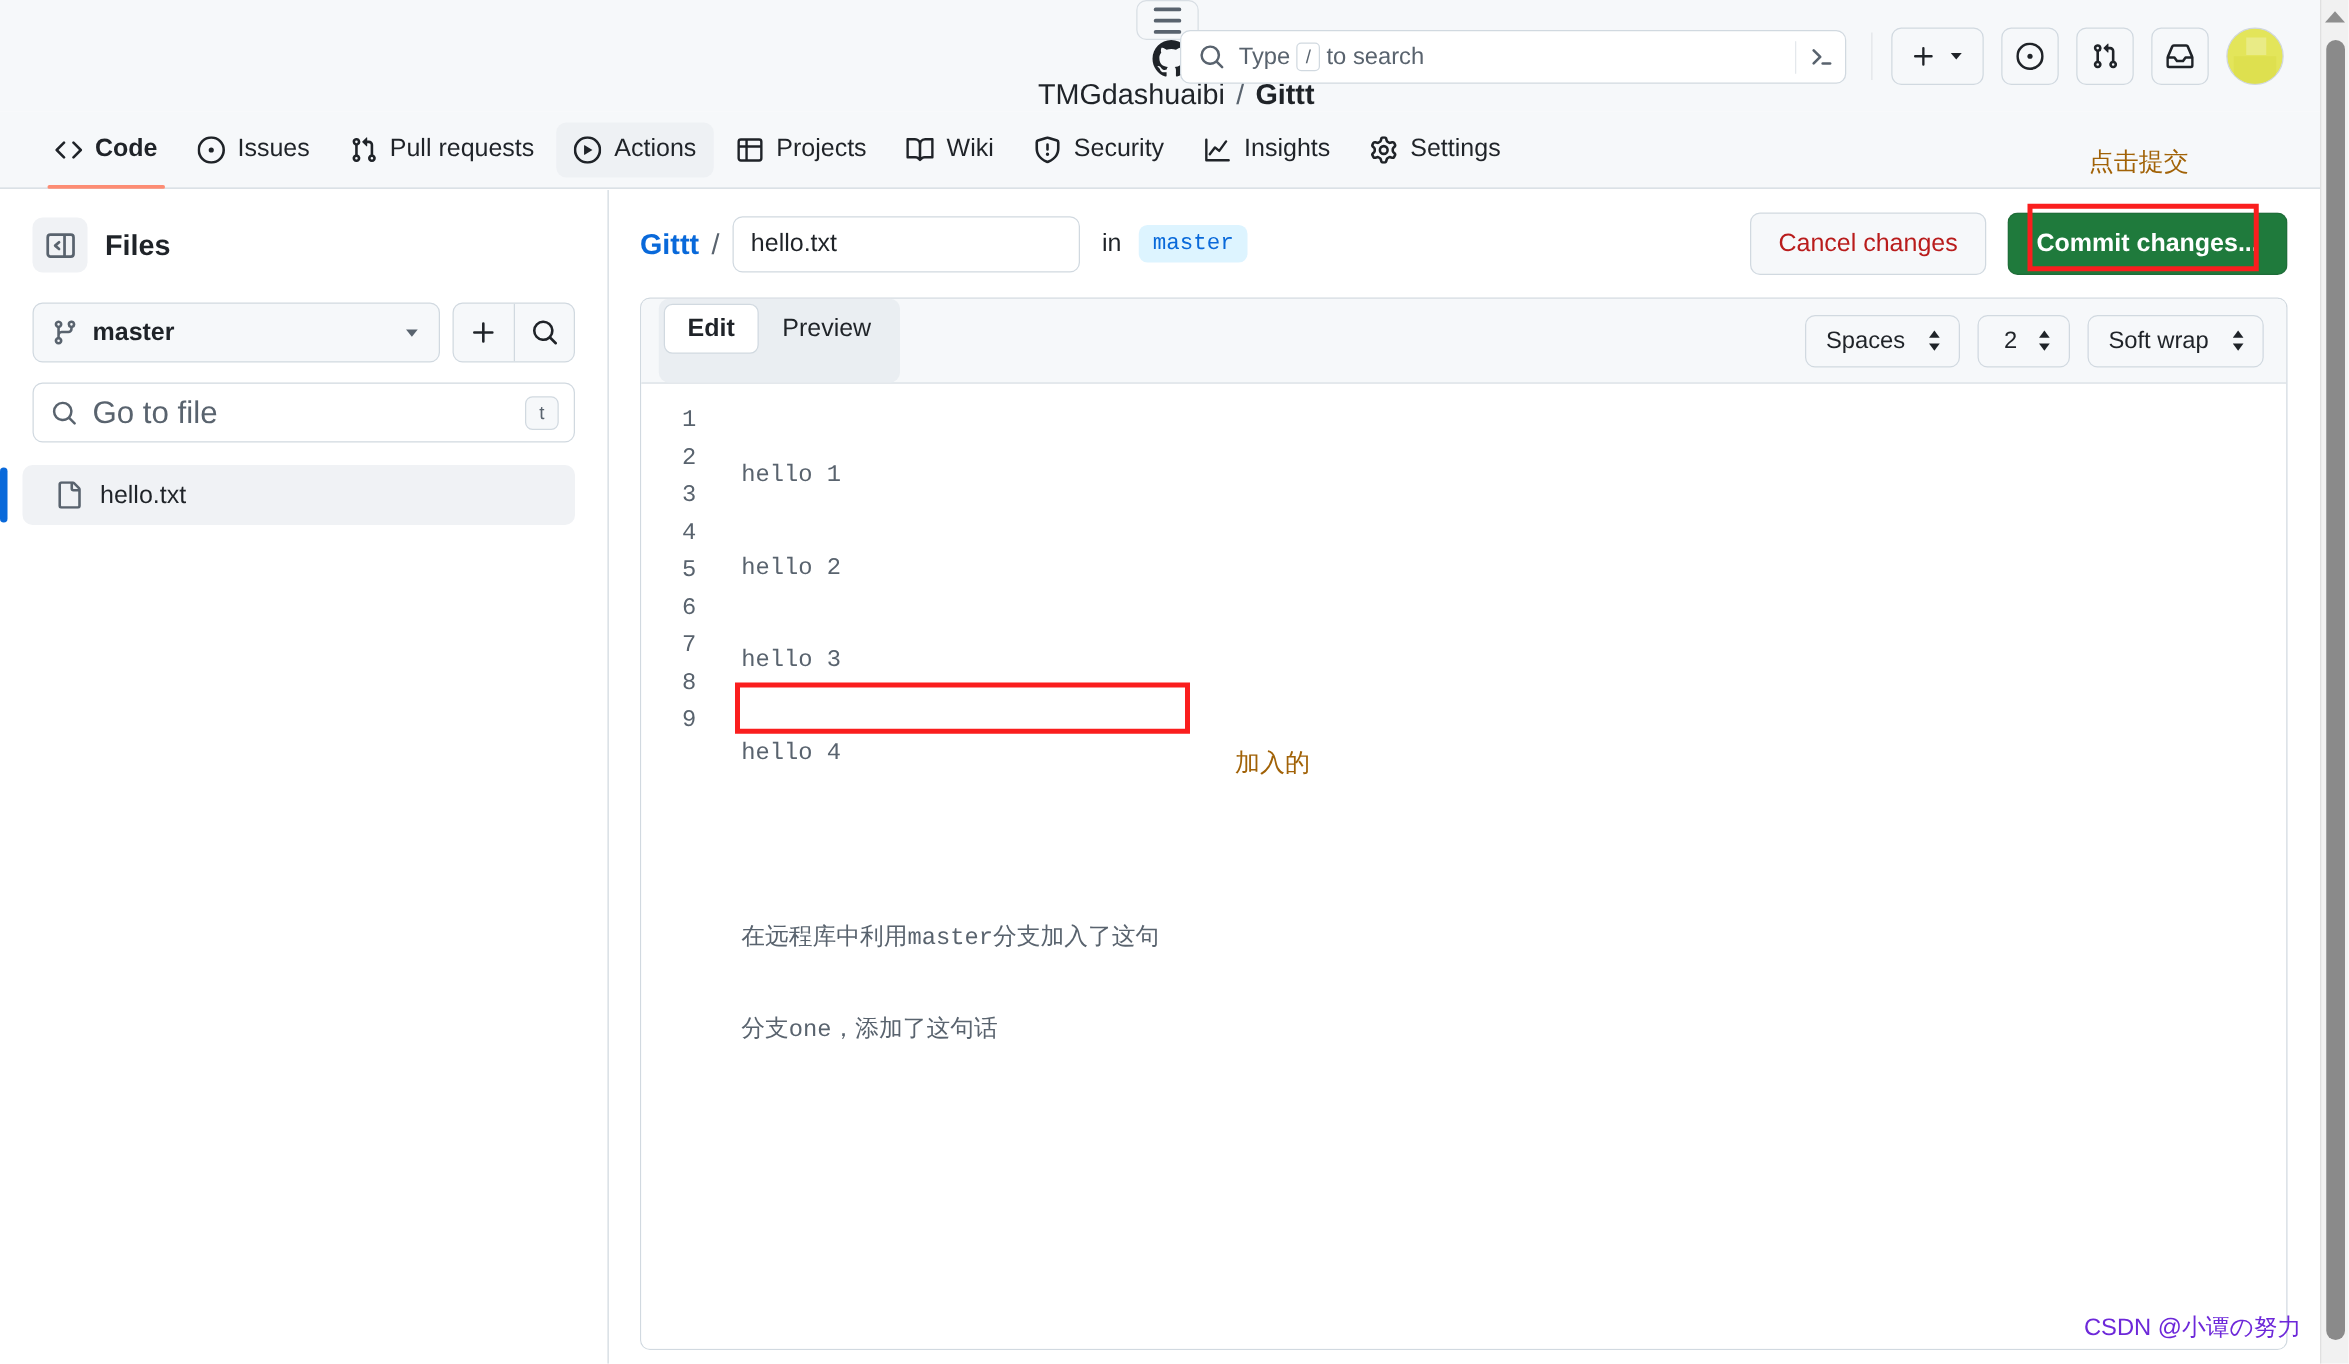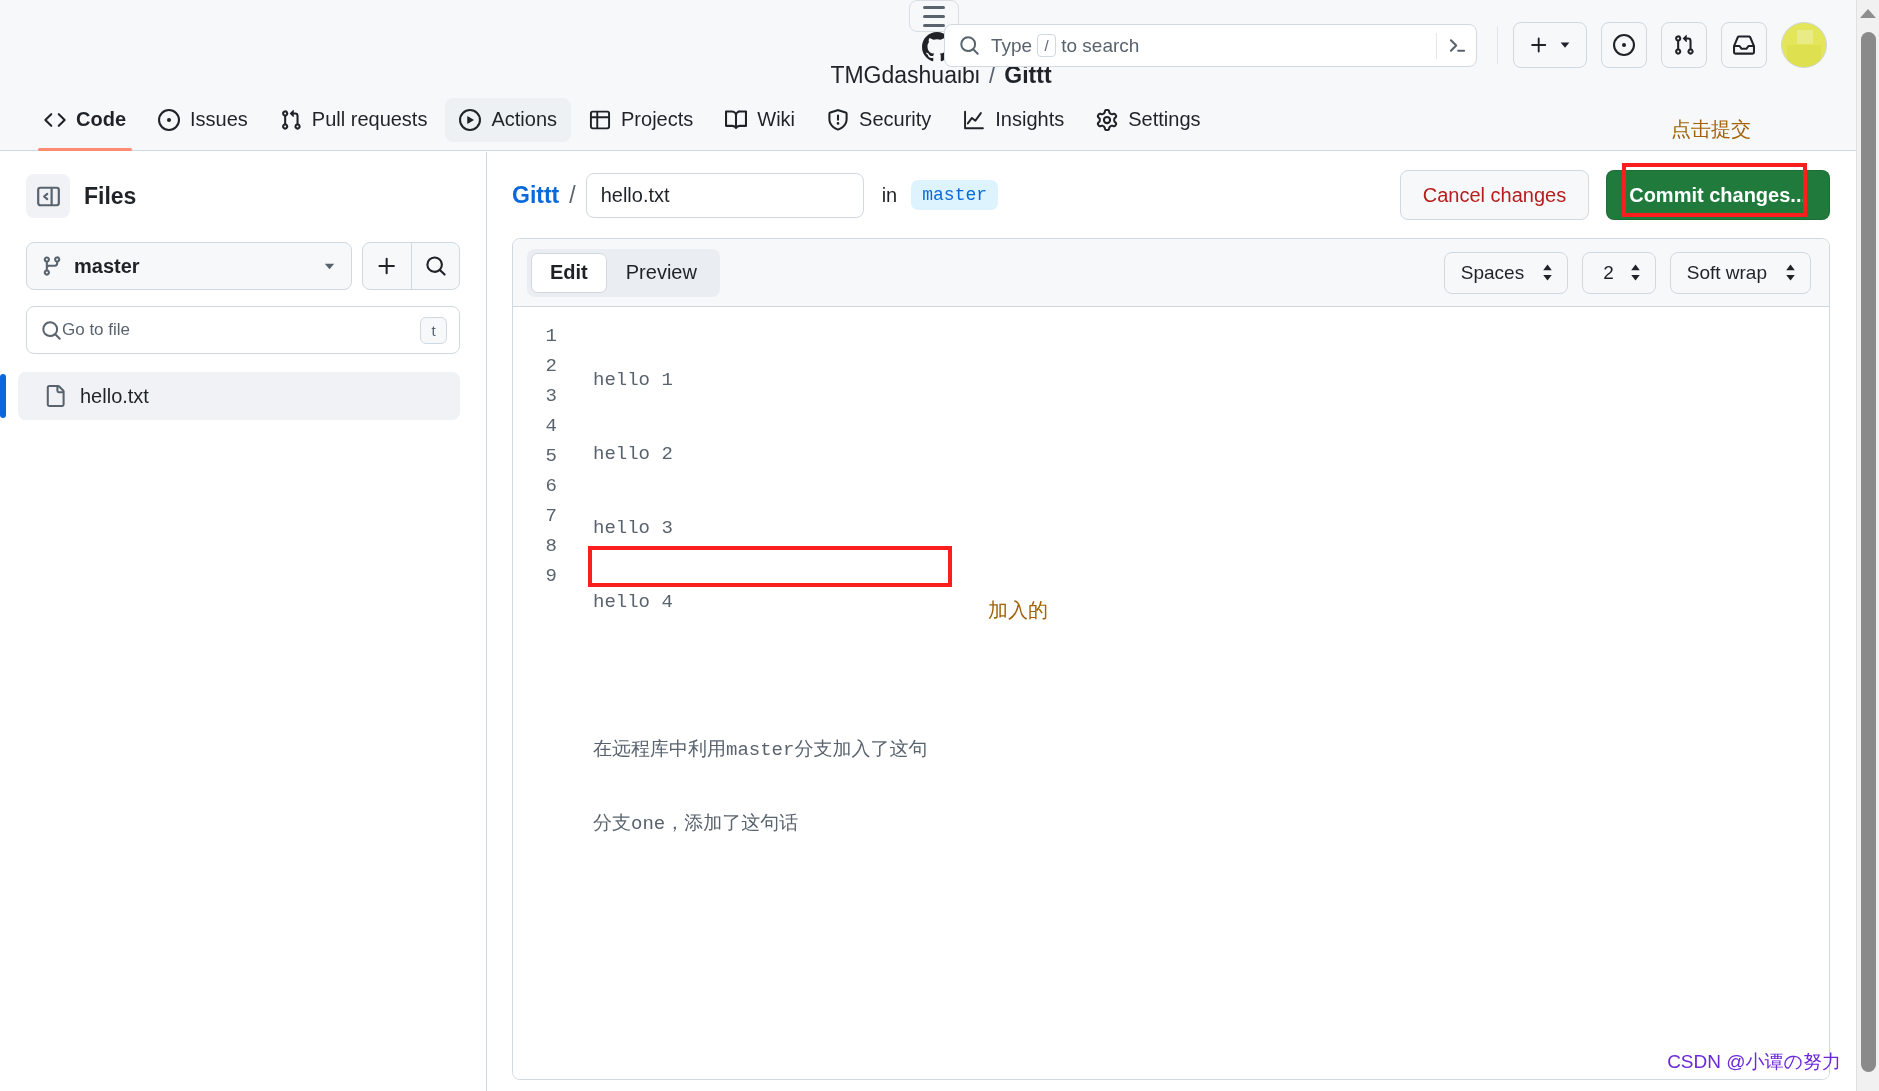--- a/index.html
+++ b/index.html
@@ -115,21 +115,21 @@
   .branch-name { font-size:20px; font-weight:700; color:#1f2328; }
   .branch-caret { margin-left:auto; }
   .icon-group { display:flex; height:48px; border:1px solid #d1d9e0; border-radius:8px; overflow:hidden; background:#f6f8fa;}
   .icon-group .ig-btn { width:48px; display:flex; align-items:center; justify-content:center; cursor:pointer; }
   .icon-group .ig-btn + .ig-btn { border-left:1px solid #d1d9e0; }
 
   .gotofile {
     margin: 16px 26px 0 26px; height:48px; border:1px solid #d1d9e0; border-radius:8px;
     background:#fff; display:flex; align-items:center; padding: 0 12px 0 14px; cursor:text;
   }
-  .gotofile .ph { font-size:17px; color:#59636e; }
+  .gotofile .ph { margin-left:12px; font-size:25px; color:#59636e; }
   .kbd-t {
     margin-left:auto; width:27px; height:27px; border:1px solid #d1d9e0; border-radius:6px;
     display:flex; align-items:center; justify-content:center; font-size:15px; color:#59636e; background:#f6f8fa;
   }
 
   .file-list { margin-top: 18px; }
   .file-item {
     position:relative; display:flex; align-items:center; gap:14px;
     margin: 0 26px 0 18px; height:48px; padding-left: 26px; border-radius:8px;
     cursor:pointer; background:#f0f2f5;
@@ -171,21 +171,21 @@
   }
 
   
   .editor-card {
     margin: 0 26px 0 24px; border:1px solid #d1d9e0; border-radius:8px;
     height: 842px; overflow:hidden; background:#fff;
     display:flex; flex-direction:column;
   }
   .editor-toolbar {
     height:68px; background:#f6f8fa; border-bottom:1px solid #d1d9e0;
-    display:flex; align-items:center; padding: 0 18px 0 14px;
+    display:flex; padding: 0 18px 0 14px;
   }
   .seg {
     display:flex; background:#eaeef2; border-radius:8px; padding:4px; gap:0;
   }
   .seg-btn {
     padding: 0 18px; height:40px; display:flex; align-items:center;
     font-size:20px; color:#1f2328; cursor:pointer; border-radius:7px; border:1px solid transparent;
   }
   .seg-btn.active { background:#fff; border:1px solid #d1d9e0; font-weight:700; }
   .tool-right { margin-left:auto; display:flex; align-items:center; gap:14px; }

